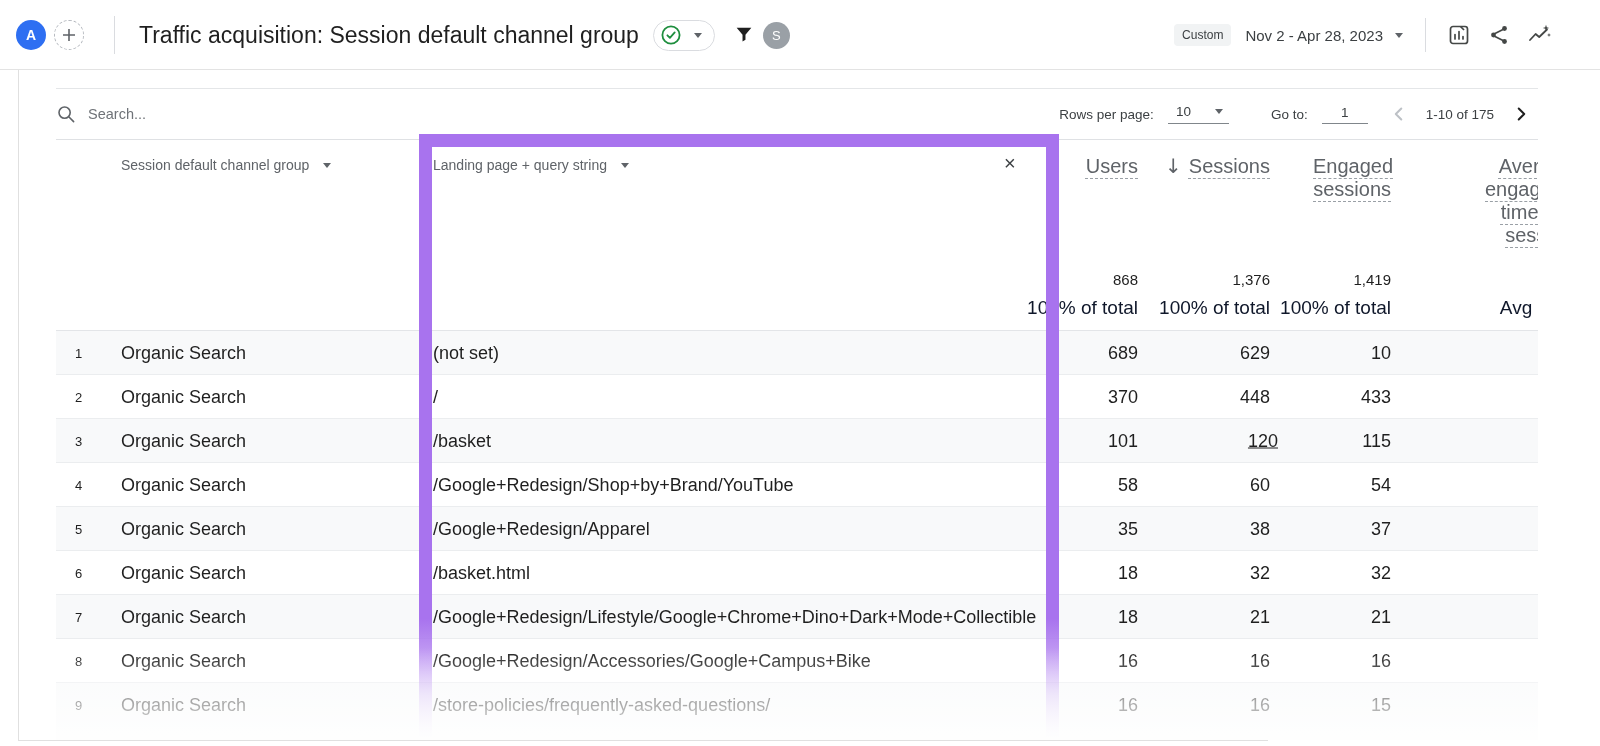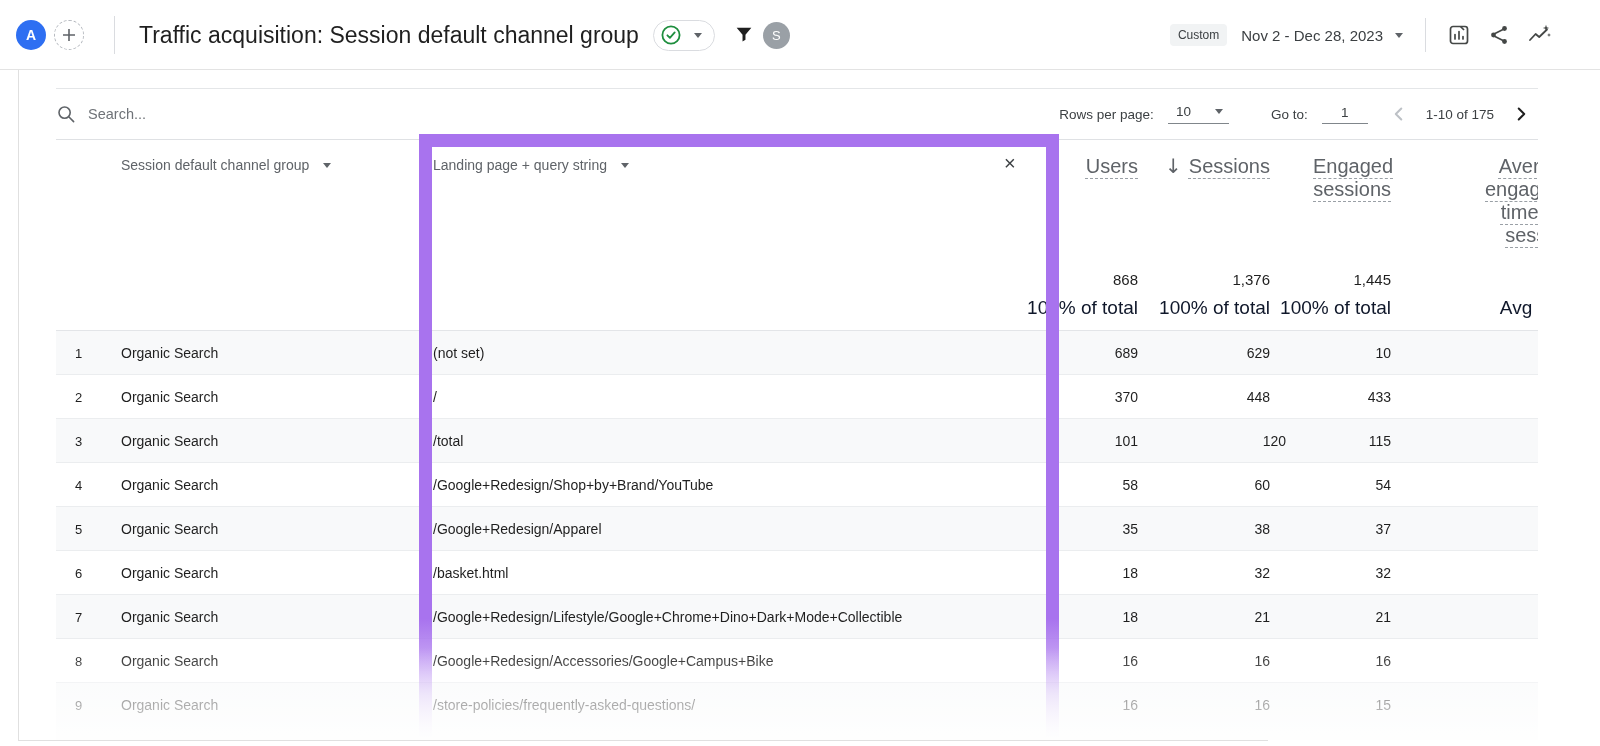--- a/index.html
+++ b/index.html
@@ -70,21 +70,21 @@
   .totals{position:absolute;left:37px;top:195px;width:1482px;height:66px;border-bottom:1px solid #e3e5e8;}
   .tot{position:absolute;top:6px;text-align:right;white-space:nowrap;}
   .tot .v{font-size:15px;font-weight:500;color:#1f1f1f;margin-bottom:9px;}
   .tot .s{font-size:19px;color:#0f172a;}
 
   
   .tbody{position:absolute;left:37px;top:261px;width:1482px;}
   .trow{position:relative;height:44px;border-bottom:1px solid var(--row-line);}
   .trow.odd{background:var(--zebra);}
   .trow:last-child{border-bottom:none;height:57px;}
-  .cell{position:absolute;top:22px;transform:translateY(-50%);white-space:nowrap;font-size:14px;color:#1f1f1f;}
+  .cell{position:absolute;top:22px;transform:translateY(-50%);white-space:nowrap;font-size:18px;color:#1f1f1f;}
   .c-num{left:19px;font-size:13px;}
   .c-chan{left:65px;font-weight:500;}
   .c-land{left:377px;font-weight:500;}
   .c-met{text-align:left;}
 
   
   .hl{position:absolute;left:400px;top:64px;width:640px;height:606px;z-index:20;pointer-events:none;}
   .hl-top{position:absolute;left:0;right:0;top:0;height:13px;background:var(--purple);}
   .hl-side{position:absolute;top:0;bottom:0;width:13px;
       background:linear-gradient(180deg,var(--purple) 0%,var(--purple) 80%,rgba(168,115,238,0) 100%);}
@@ -119,21 +119,21 @@
     <div class="filter-btn">
       <svg width="22" height="22" viewBox="0 0 24 24">
           <path d="M4 4h16l-6.4 7.8v5.4l-3.2 2V11.8L4 4z" fill="#1f1f1f"></path>
         </svg>
     </div>
     <div class="collab">S</div>
   </div>
 
   <div class="tb-right">
     <span class="date-chip">Custom</span>
-    <span class="date-text">Nov 2 - Dec 28, 2023</span>
+    <span class="date-text">Nov 2 - Apr 28, 2023</span>
     <span class="caret" style="margin-left:-2px;"></span>
     <div class="vdiv" style="margin:0 6px 0 8px;height:34px;"></div>
     <div class="icon-btn">
       <svg width="24" height="24" viewBox="0 0 24 24" fill="none" stroke="#444746" stroke-width="1.7">
         <rect x="3.5" y="3.5" width="17" height="17" rx="2.5"></rect>
         <path d="M8 16v-4.5M12 16V8.5M16 16v-2.5" stroke-linecap="round"></path>
         <path d="M13.5 3.5L17 7"></path>
       </svg>
     </div>
     <div class="icon-btn">
@@ -215,21 +215,21 @@
     <div class="totals">
       <div class="tot" style="right:400px;">
         <div class="v">868</div>
         <div class="s">100% of total</div>
       </div>
       <div class="tot" style="right:268px;">
         <div class="v">1,376</div>
         <div class="s">100% of total</div>
       </div>
       <div class="tot" style="right:147px;">
-        <div class="v">1,445</div>
+        <div class="v">1,419</div>
         <div class="s">100% of total</div>
       </div>
       <div class="tot" style="right:-27px;">
         <div class="v">1m</div>
         <div class="s">Avg 0%</div>
       </div>
     </div>
 
     <div class="tbody">
   <div class="trow odd">
@@ -248,23 +248,23 @@
     <span class="cell c-land">/</span>
     <span class="cell c-met" style="right:400px;">370</span>
     <span class="cell c-met" style="right:268px;">448</span>
     <span class="cell c-met" style="right:147px;">433</span>
 
   </div>
 
   <div class="trow odd">
     <span class="cell c-num">3</span>
     <span class="cell c-chan">Organic Search</span>
-    <span class="cell c-land">/total</span>
+    <span class="cell c-land">/basket</span>
     <span class="cell c-met" style="right:400px;">101</span>
-    <span class="cell c-met" style="right:252px;">120</span>
+    <span class="cell c-met" style="right:260px;text-decoration:underline;">120</span>
     <span class="cell c-met" style="right:147px;">115</span>
 
   </div>
 
   <div class="trow">
     <span class="cell c-num">4</span>
     <span class="cell c-chan">Organic Search</span>
     <span class="cell c-land">/Google+Redesign/Shop+by+Brand/YouTube</span>
     <span class="cell c-met" style="right:400px;">58</span>
     <span class="cell c-met" style="right:268px;">60</span>

